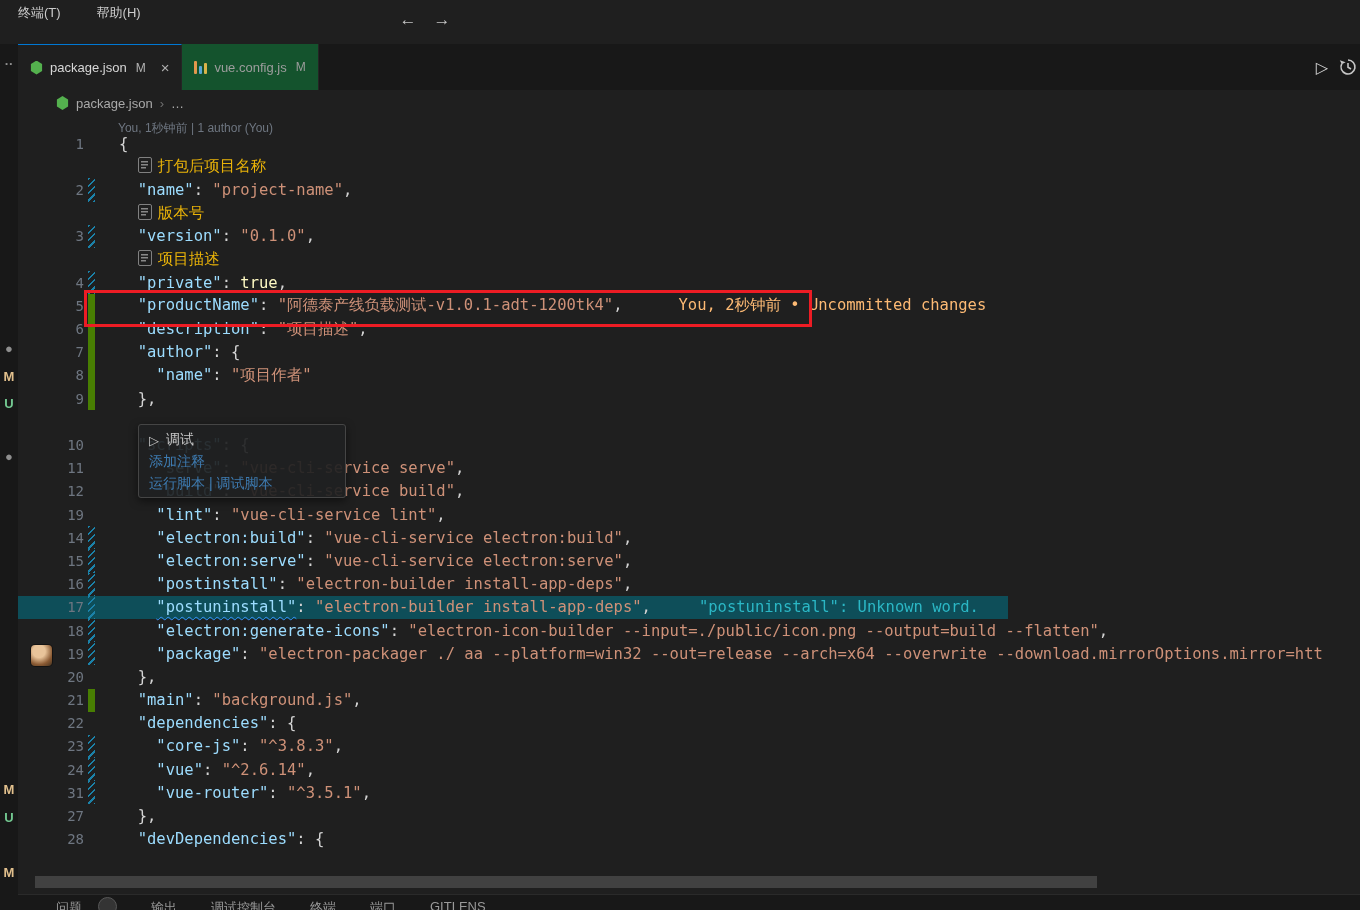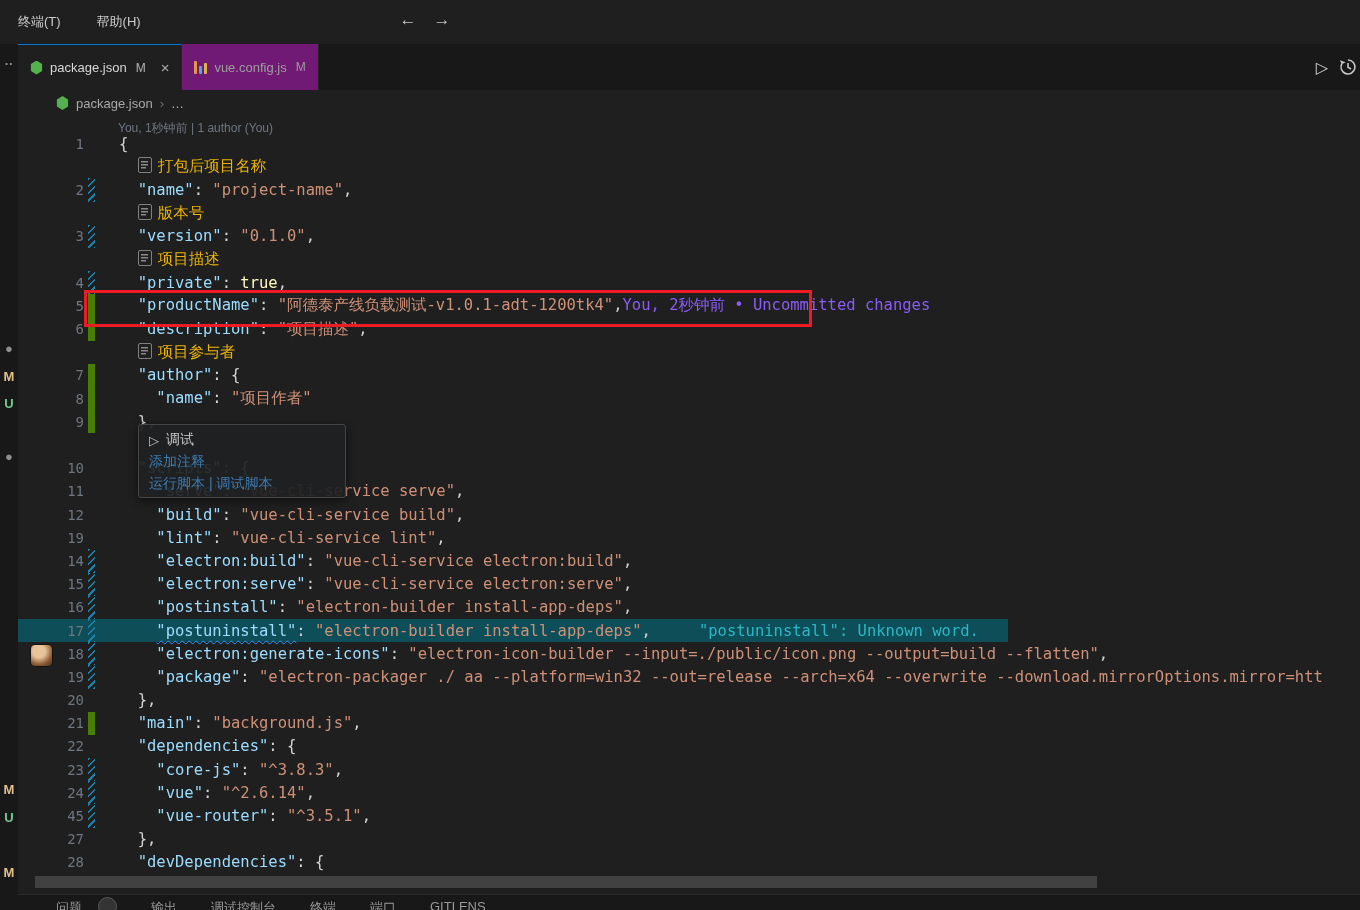--- a/index.html
+++ b/index.html
@@ -8,33 +8,33 @@
 
   
   .leftstrip{position:absolute;left:0;top:44px;bottom:0;width:18px;background:#181818;z-index:5;}
   .leftstrip span{position:absolute;left:0;width:18px;text-align:center;font-size:13px;font-weight:600;}
   .sb-m{color:#e2c08d;}
   .sb-u{color:#73c991;}
   .sb-dot{color:#8f8f8f;}
 
   
   .titlebar{position:absolute;left:0;top:0;width:1360px;height:44px;background:#1f1f1f;z-index:6;}
-  .menus{position:absolute;left:12px;top:0;height:44px;display:flex;align-items:center;gap:24px;font-size:13px;color:#cccccc;}
+  .menus{position:absolute;left:12px;top:0;height:44px;display:flex;gap:24px;font-size:13px;color:#cccccc;}
   .menu{padding:4px 6px;border-radius:4px;cursor:default;}
   .nav{position:absolute;top:10px;font-size:17px;color:#c5c5c5;width:24px;text-align:center;}
   .nav.back{left:396px;}
   .nav.fwd{left:430px;}
   .cmdcenter{position:absolute;left:465px;top:7px;width:752px;height:28px;background:#28292a;
              border:1px solid #565656;border-radius:6px;display:flex;align-items:center;justify-content:center;
              font-size:13px;color:#aeaeae;gap:6px;}
 
   
   .tabbar{position:absolute;left:18px;top:44px;width:1342px;height:46px;background:#181818;display:flex;z-index:4;}
   .tab{height:46px;display:flex;align-items:center;gap:7px;padding:0 12px;font-size:13px;
-       border-right:1px solid #252525;box-sizing:border-box;background:#701a75;color:#9d9d9d;}
+       border-right:1px solid #252525;box-sizing:border-box;background:#14532d;color:#9d9d9d;}
   .tab.active{background:#1f1f1f;color:#d7d7d7;border-top:1px solid #0078d4;}
   .tbadge{font-size:12px;color:#9d9d9d;margin-left:2px;}
   .tab.active .tbadge{color:#b5b5b5;}
   .tclose{margin-left:8px;font-size:15px;color:#b0b0b0;}
   .hexicon{width:13px;height:14px;background:#54b14e;display:inline-block;
            clip-path:polygon(50% 0,93% 25%,93% 75%,50% 100%,7% 75%,7% 25%);}
   .baricon{display:inline-flex;align-items:flex-end;gap:2px;height:13px;}
   .baricon i{display:block;width:3px;border-radius:1px;}
   .baricon i:nth-child(1){height:13px;background:#e2974d;}
   .baricon i:nth-child(2){height:8px;background:#58a6d6;}
@@ -59,21 +59,21 @@
   .git{position:relative;z-index:1;width:7px;height:100%;margin-left:4px;flex:none;}
   .git.a{background:#487e02;}
   .git.m{background:repeating-linear-gradient(135deg,#1b81a8 0 2px,transparent 2px 5px);}
   .code{position:relative;z-index:1;margin-left:24px;display:inline-block;}
   .seg.p{color:#d4d4d4;}
   .seg.k{color:#9cdcfe;}
   .seg.s{color:#ce9178;}
   .seg.b{color:#fef9c3;}
   .seg.g{color:#eab308;font-family:Liberation Mono, monospace;}
   .seg.e{color:#2bb7c5;margin-left:48px;}
-  .seg.bl{color:#8b5cf6;}
+  .seg.bl{color:#fdba74;margin-left:56px;}
   .seg.u{color:#9cdcfe;text-decoration:underline wavy #3794ff 1px;text-underline-offset:4px;}
   .gicon{display:inline-block;width:12px;height:14px;border:1px solid #808080;border-radius:2px;
          margin-right:6px;vertical-align:-2px;
          background:linear-gradient(#888,#888) 2px 3px/7px 1.5px no-repeat,
                     linear-gradient(#888,#888) 2px 6px/7px 1.5px no-repeat,
                     linear-gradient(#888,#888) 2px 9px/5px 1.5px no-repeat;}
 
   
   .redbox{position:absolute;left:66px;top:174px;width:722px;height:31px;border:3px solid #ed1c24;z-index:8;}
   .popup{position:absolute;left:120px;top:308px;width:208px;height:74px;background:rgba(32,33,34,.92);
@@ -158,41 +158,40 @@
     <div class="rows">
         <div class="row"><span class="ln">1</span><span class="git"></span><span class="code"><span class="seg p">{</span></span></div>
         <div class="row"><span class="ln"></span><span class="git"></span><span class="code"><span class="seg p">  </span><span class="gicon"></span><span class="seg g">打包后项目名称</span></span></div>
         <div class="row"><span class="ln">2</span><span class="git m"></span><span class="code"><span class="seg k">  "name"</span><span class="seg p">: </span><span class="seg s">"project-name"</span><span class="seg p">,</span></span></div>
         <div class="row"><span class="ln"></span><span class="git"></span><span class="code"><span class="seg p">  </span><span class="gicon"></span><span class="seg g">版本号</span></span></div>
         <div class="row"><span class="ln">3</span><span class="git m"></span><span class="code"><span class="seg k">  "version"</span><span class="seg p">: </span><span class="seg s">"0.1.0"</span><span class="seg p">,</span></span></div>
         <div class="row"><span class="ln"></span><span class="git"></span><span class="code"><span class="seg p">  </span><span class="gicon"></span><span class="seg g">项目描述</span></span></div>
         <div class="row"><span class="ln">4</span><span class="git m"></span><span class="code"><span class="seg k">  "private"</span><span class="seg p">: </span><span class="seg b">true</span><span class="seg p">,</span></span></div>
         <div class="row"><span class="ln">5</span><span class="git a"></span><span class="code"><span class="seg k">  "productName"</span><span class="seg p">: </span><span class="seg s">"阿德泰产线负载测试-v1.0.1-adt-1200tk4"</span><span class="seg p">,</span><span class="seg bl">You, 2秒钟前 • Uncommitted changes</span></span></div>
         <div class="row"><span class="ln">6</span><span class="git a"></span><span class="code"><span class="seg k">  "description"</span><span class="seg p">: </span><span class="seg s">"项目描述"</span><span class="seg p">,</span></span></div>
-        <div class="row"><span class="ln"></span><span class="git"></span><span class="code"><span class="seg p">  </span><span class="gicon"></span><span class="seg g">项目参与者</span></span></div>
         <div class="row"><span class="ln">7</span><span class="git a"></span><span class="code"><span class="seg k">  "author"</span><span class="seg p">: {</span></span></div>
         <div class="row"><span class="ln">8</span><span class="git a"></span><span class="code"><span class="seg k">    "name"</span><span class="seg p">: </span><span class="seg s">"项目作者"</span></span></div>
         <div class="row"><span class="ln">9</span><span class="git a"></span><span class="code"><span class="seg p">  },</span></span></div>
         <div class="row"><span class="ln"></span><span class="git"></span><span class="code"></span></div>
         <div class="row"><span class="ln">10</span><span class="git"></span><span class="code"><span class="seg k">  "scripts"</span><span class="seg p">: {</span></span></div>
         <div class="row"><span class="ln">11</span><span class="git"></span><span class="code"><span class="seg k">    "serve"</span><span class="seg p">: </span><span class="seg s">"vue-cli-service serve"</span><span class="seg p">,</span></span></div>
         <div class="row"><span class="ln">12</span><span class="git"></span><span class="code"><span class="seg k">    "build"</span><span class="seg p">: </span><span class="seg s">"vue-cli-service build"</span><span class="seg p">,</span></span></div>
         <div class="row"><span class="ln">19</span><span class="git"></span><span class="code"><span class="seg k">    "lint"</span><span class="seg p">: </span><span class="seg s">"vue-cli-service lint"</span><span class="seg p">,</span></span></div>
         <div class="row"><span class="ln">14</span><span class="git m"></span><span class="code"><span class="seg k">    "electron:build"</span><span class="seg p">: </span><span class="seg s">"vue-cli-service electron:build"</span><span class="seg p">,</span></span></div>
         <div class="row"><span class="ln">15</span><span class="git m"></span><span class="code"><span class="seg k">    "electron:serve"</span><span class="seg p">: </span><span class="seg s">"vue-cli-service electron:serve"</span><span class="seg p">,</span></span></div>
         <div class="row"><span class="ln">16</span><span class="git m"></span><span class="code"><span class="seg k">    "postinstall"</span><span class="seg p">: </span><span class="seg s">"electron-builder install-app-deps"</span><span class="seg p">,</span></span></div>
         <div class="row"><div class="hlband" style="width: 990px;"></div><span class="ln">17</span><span class="git m"></span><span class="code"><span class="seg p">    </span><span class="seg u">"postuninstall"</span><span class="seg p">: </span><span class="seg s">"electron-builder install-app-deps"</span><span class="seg p">,</span><span class="seg e">"postuninstall": Unknown word.</span></span></div>
         <div class="row"><span class="ln">18</span><span class="git m"></span><span class="code"><span class="seg k">    "electron:generate-icons"</span><span class="seg p">: </span><span class="seg s">"electron-icon-builder --input=./public/icon.png --output=build --flatten"</span><span class="seg p">,</span></span></div>
         <div class="row"><span class="ln">19</span><span class="git m"></span><span class="code"><span class="seg k">    "package"</span><span class="seg p">: </span><span class="seg s">"electron-packager ./ aa --platform=win32 --out=release --arch=x64 --overwrite --download.mirrorOptions.mirror=htt</span></span></div>
         <div class="row"><span class="ln">20</span><span class="git"></span><span class="code"><span class="seg p">  },</span></span></div>
         <div class="row"><span class="ln">21</span><span class="git a"></span><span class="code"><span class="seg k">  "main"</span><span class="seg p">: </span><span class="seg s">"background.js"</span><span class="seg p">,</span></span></div>
         <div class="row"><span class="ln">22</span><span class="git"></span><span class="code"><span class="seg k">  "dependencies"</span><span class="seg p">: {</span></span></div>
         <div class="row"><span class="ln">23</span><span class="git m"></span><span class="code"><span class="seg k">    "core-js"</span><span class="seg p">: </span><span class="seg s">"^3.8.3"</span><span class="seg p">,</span></span></div>
         <div class="row"><span class="ln">24</span><span class="git m"></span><span class="code"><span class="seg k">    "vue"</span><span class="seg p">: </span><span class="seg s">"^2.6.14"</span><span class="seg p">,</span></span></div>
-        <div class="row"><span class="ln">45</span><span class="git m"></span><span class="code"><span class="seg k">    "vue-router"</span><span class="seg p">: </span><span class="seg s">"^3.5.1"</span><span class="seg p">,</span></span></div>
+        <div class="row"><span class="ln">31</span><span class="git m"></span><span class="code"><span class="seg k">    "vue-router"</span><span class="seg p">: </span><span class="seg s">"^3.5.1"</span><span class="seg p">,</span></span></div>
         <div class="row"><span class="ln">27</span><span class="git"></span><span class="code"><span class="seg p">  },</span></span></div>
         <div class="row"><span class="ln">28</span><span class="git"></span><span class="code"><span class="seg k">  "devDependencies"</span><span class="seg p">: {</span></span></div>
       </div>
 
     <div class="redbox"></div>
 
     <div class="popup">
       <div class="prow">
         <span class="play">▷</span>
         <span>调试</span>

